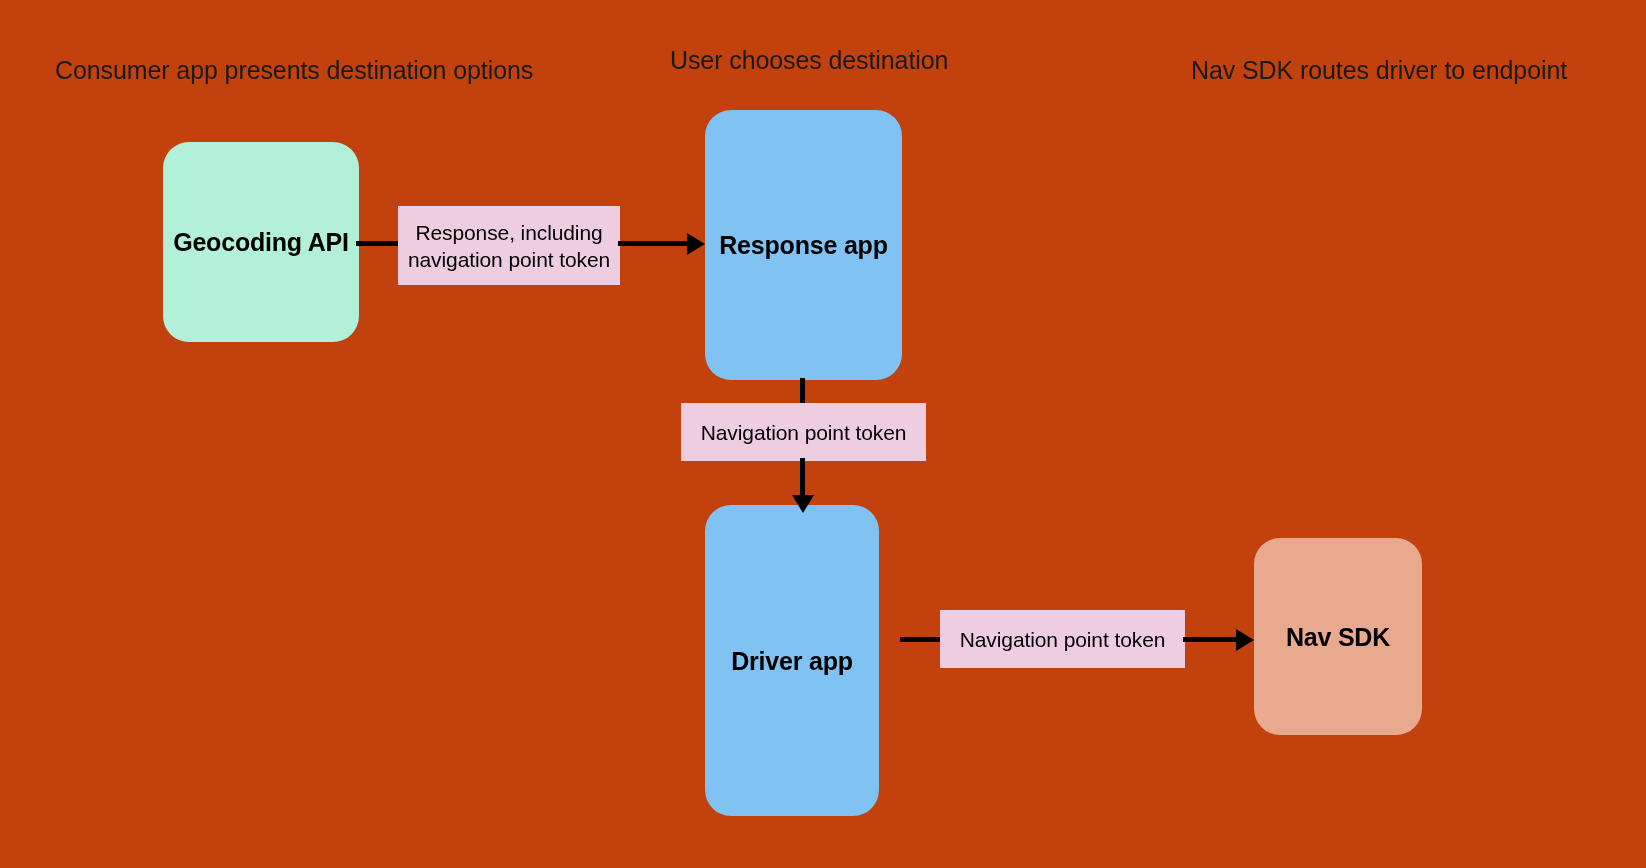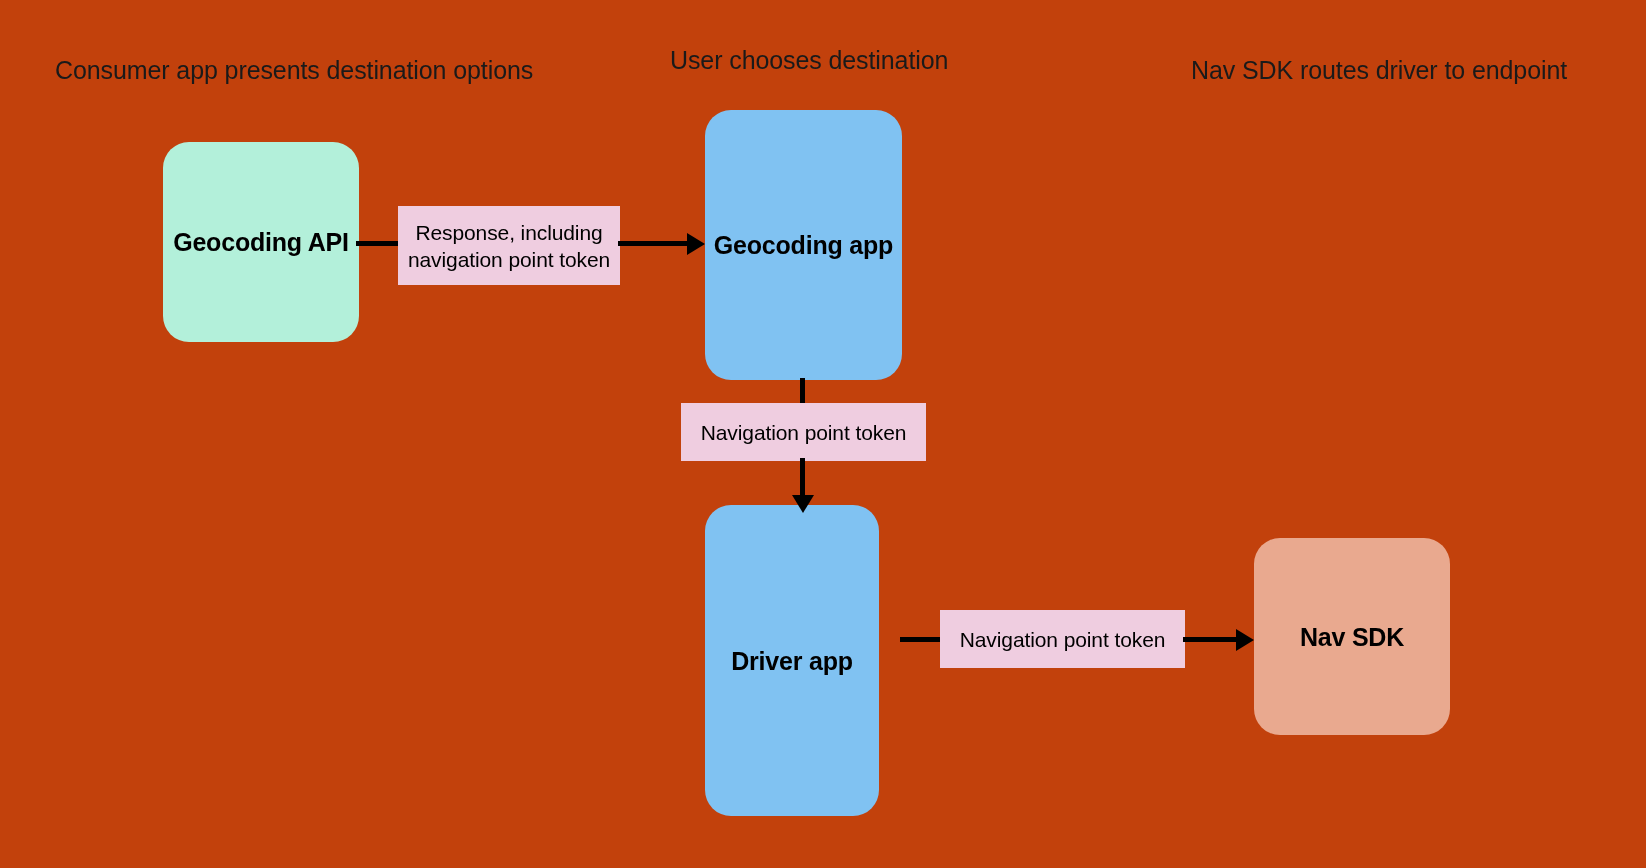--- a/index.html
+++ b/index.html
@@ -62,21 +62,21 @@
     width: 197px; height: 270px;
     background: #80c2f2;
   }
   #node-driver {
     left: 705px;  top: 505px;
     width: 174px; height: 311px;
     background: #80c2f2;
   }
   #node-navsdk {
     left: 1254px; top: 538px;
-    width: 196px; height: 197px;
+    width: 168px; height: 197px;
     background: #e9a98f;
   }
 
   
   .edge-label {
     position: absolute;
     background: #efcde0;
     display: flex;
     align-items: center;
     justify-content: center;
@@ -152,21 +152,21 @@
 
   <div id="hdr-user" class="col-header">User chooses destination</div>
 
   <div id="hdr-navsdk" class="col-header">Nav SDK routes driver to endpoint</div>
 
   <div id="node-geocoding" class="node">
     <span class="node-label">Geocoding API</span>
   </div>
 
   <div id="node-consumer" class="node">
-    <span class="node-label">Geocoding app</span>
+    <span class="node-label">Response app</span>
   </div>
 
   <div id="node-driver" class="node">
     <span class="node-label">Driver app</span>
   </div>
 
   <div id="node-navsdk" class="node">
     <span class="node-label">Nav SDK</span>
   </div>
 

